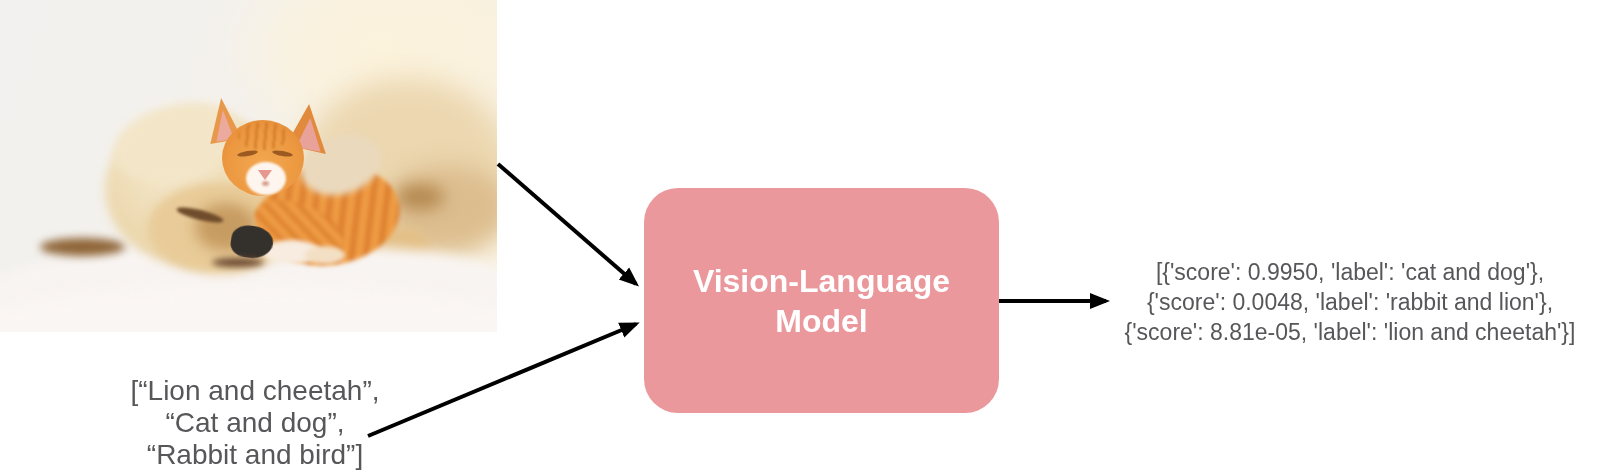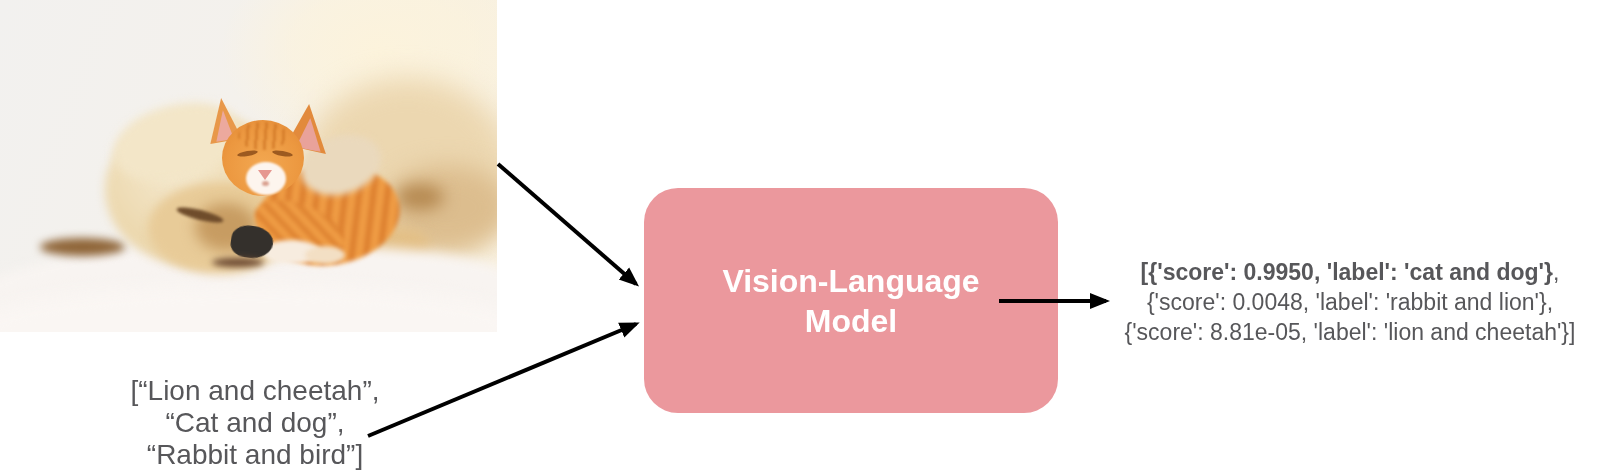--- a/index.html
+++ b/index.html
@@ -17,32 +17,32 @@
   .photo .abs{pointer-events:none;}
 
   
   .input-text{
     position:absolute;left:115px;top:375px;width:280px;
     text-align:center;font-size:28px;line-height:32px;color:#57575a;
   }
 
   
   .model-box{
-    position:absolute;left:644px;top:188px;width:414px;height:225px;
+    position:absolute;left:644px;top:188px;width:355px;height:225px;
     border-radius:34px;background:#eb989d;
     display:flex;flex-direction:column;align-items:center;justify-content:center;
     color:#ffffff;font-weight:bold;font-size:32px;line-height:40px;text-align:center;
   }
 
   
   .output-text{
     position:absolute;left:1100px;top:257px;width:500px;
     text-align:center;font-size:23px;line-height:30px;color:#57575a;
   }
-  .output-text .b{font-weight:bold;margin-top:16px;}
+  .output-text .b{font-weight:normal;margin-top:16px;}
 
   
   .arrows{position:absolute;left:0;top:0;width:1600px;height:473px;pointer-events:none;}
 </style>
 </head>
 <body>
 
 <div class="canvas">
 
   <div class="photo" title="Cream puppy sleeping on a white blanket with a ginger tabby kitten resting on its head">

